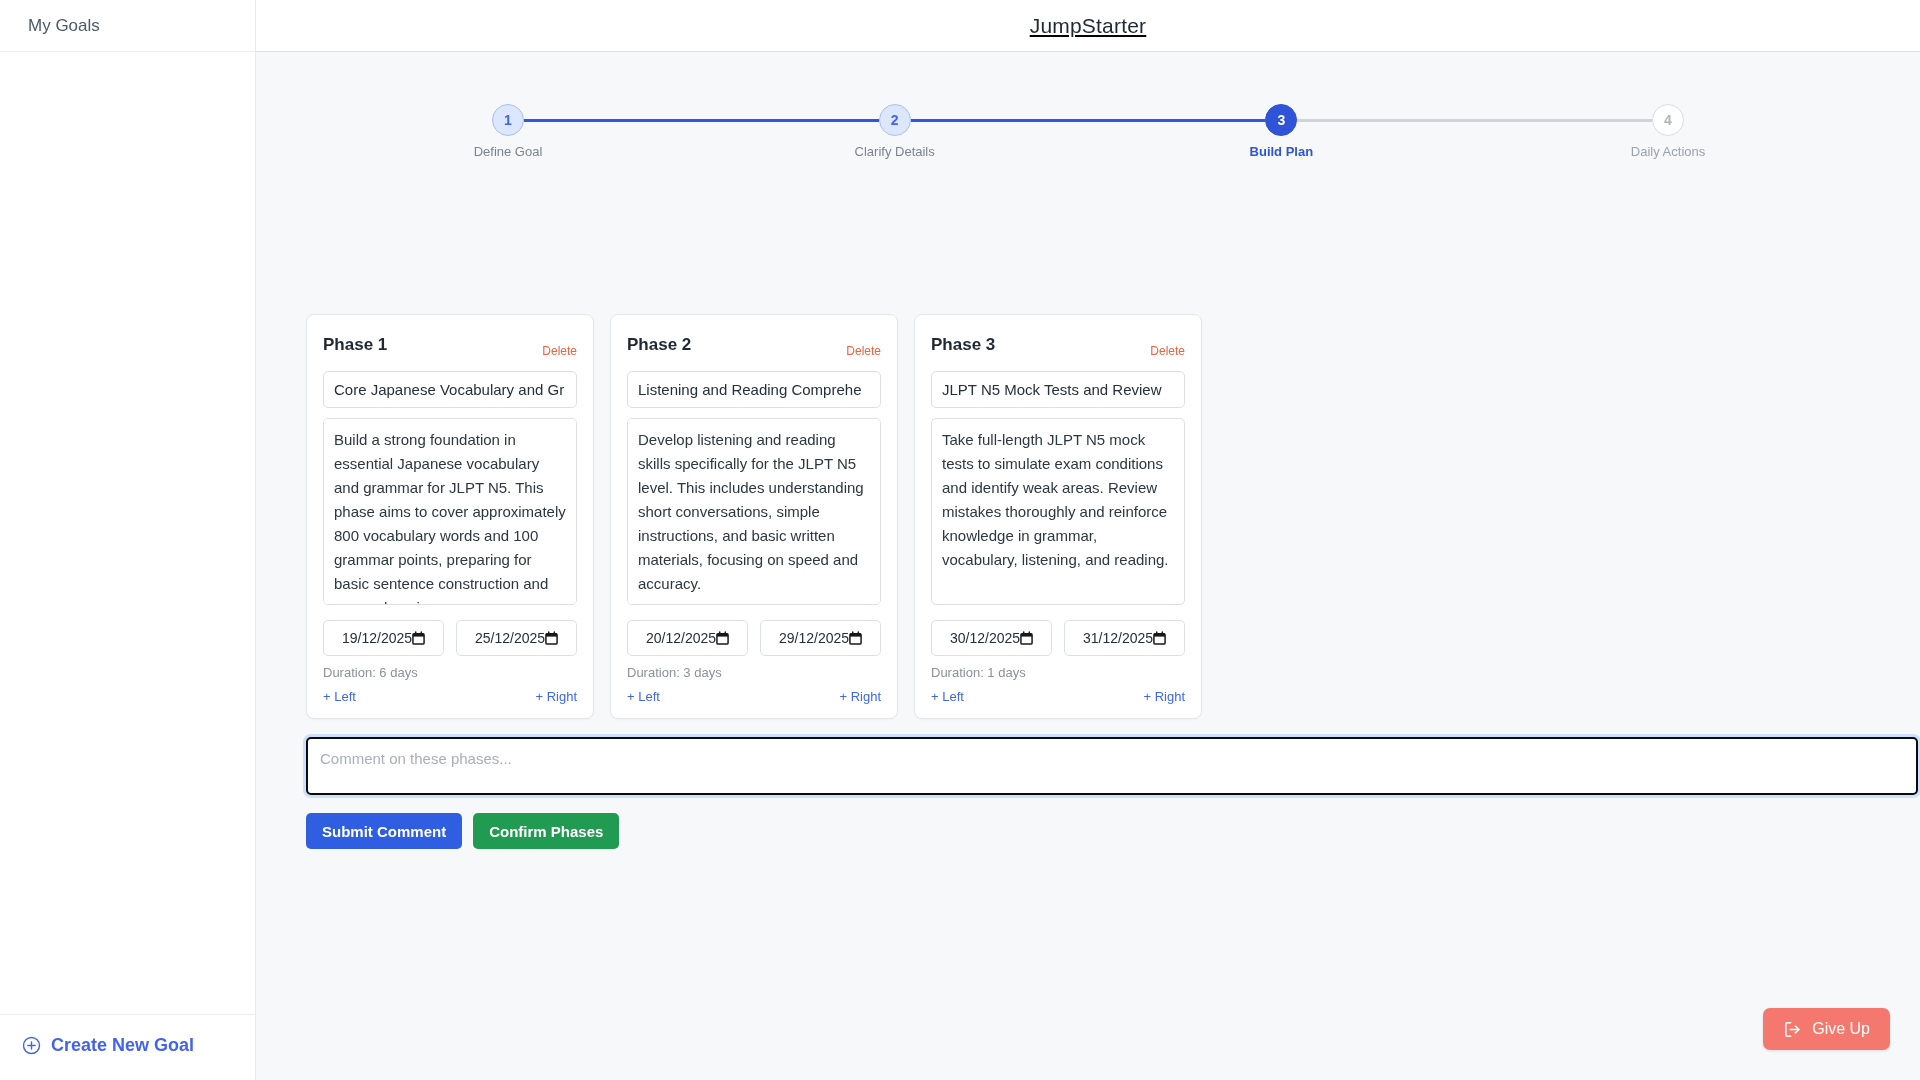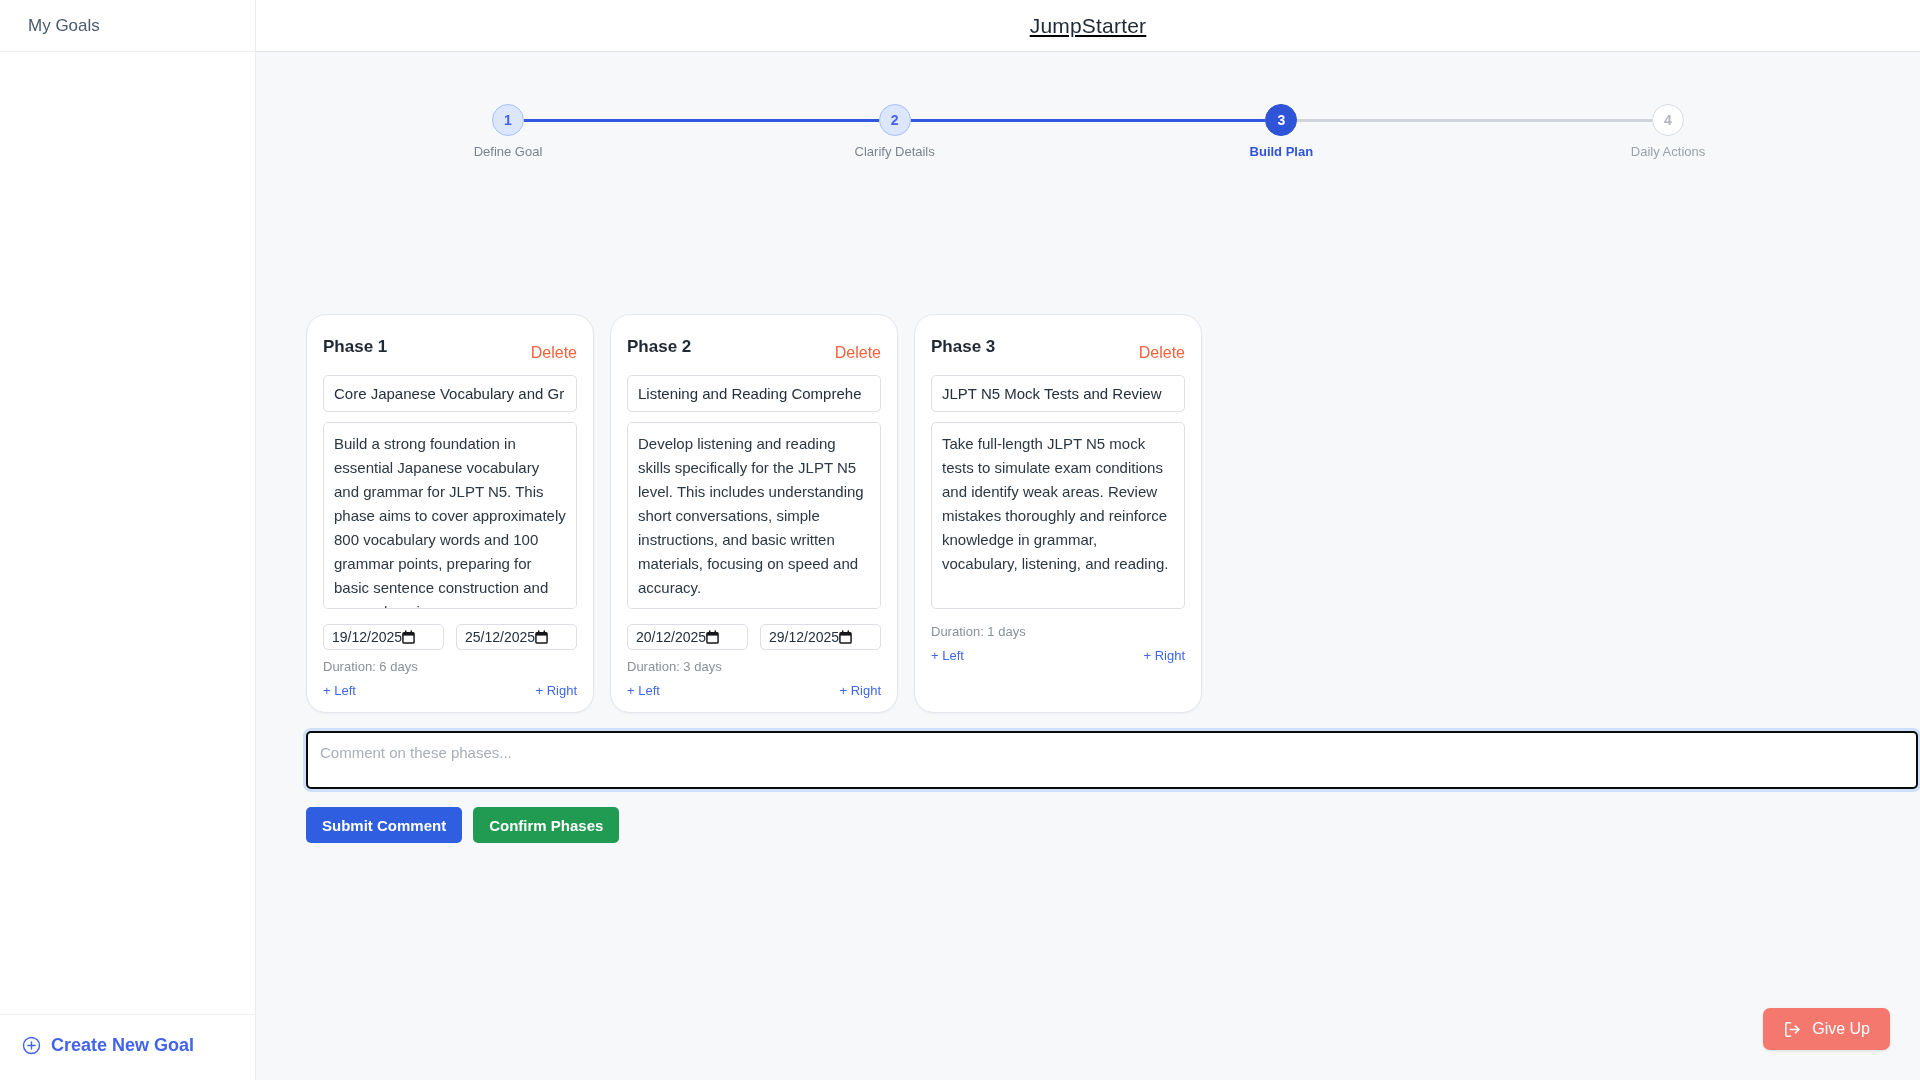--- a/index.html
+++ b/index.html
@@ -102,30 +102,30 @@
   .step-label.done-label { color: #7b848e; }
   .step-label.active-label { color: #2f54d8; font-weight: 700; }
 
   
   .phase-area { width: 1612px; margin: 130px auto 0 auto; padding-left: 24px; }
   .phase-row { display: flex; gap: 16px; }
   .phase-card {
     width: 288px;
     background: #ffffff;
     border: 1px solid #e3e6ea;
-    border-radius: 20px;
+    border-radius: 8px;
     padding: 16px 16px 14px 16px;
     box-shadow: 0 1px 2px rgba(16,24,40,.04);
   }
   .phase-card-head {
     display: flex; align-items: center; justify-content: space-between;
     margin-bottom: 13px;
   }
   .phase-name { font-size: 17px; font-weight: 700; color: #1f2933; }
-  .phase-delete { font-size: 16px; color: #f4603e; cursor: pointer; margin-top: 13px; }
+  .phase-delete { font-size: 12px; color: #f4603e; cursor: pointer; margin-top: 13px; }
   .phase-title-input {
     width: 100%; height: 37px;
     border: 1px solid #dcdfe3; border-radius: 5px;
     padding: 0 10px;
     font-size: 15px; color: #24303c;
     font-family: "Liberation Sans", sans-serif;
     background: #fff;
     margin-bottom: 10px;
     outline: none;
   }
@@ -140,27 +140,27 @@
     margin-bottom: 11px;
     background: #fff;
   }
   .phase-desc::-webkit-scrollbar { width: 15px; }
   .phase-desc::-webkit-scrollbar-track { background: #fff; }
   .phase-desc::-webkit-scrollbar-thumb {
     background: #8b8b8b; border-radius: 7px; border: 3px solid #fff;
   }
   .date-row { display: flex; gap: 12px; margin-bottom: 9px; }
   .date-input {
-    flex: 1; width: 50%; height: 26px;
+    flex: 1; width: 50%; height: 36px;
     border: 1px solid #dcdfe3; border-radius: 5px;
     padding: 0 8px;
     font-size: 14px; color: #24303c;
     font-family: "Liberation Sans", sans-serif;
     background: #fff; outline: none;
-    display: flex; align-items: center; justify-content: flex-start;
+    display: flex; align-items: center; justify-content: center;
     cursor: pointer;
   }
   .date-text { font-size: 14px; color: #24303c; }
   .cal-icon { width: 13px; height: 14px; display: block; }
   .duration { font-size: 13px; color: #8a9199; margin-bottom: 9px; }
   .addrow { display: flex; justify-content: space-between; }
   .add-link { font-size: 13px; color: #3f67e8; cursor: pointer; }
 
   
   .comment-block { width: 1612px; margin: 18px auto 0 auto; padding-left: 24px; }
@@ -351,20 +351,42 @@
             </div>
           </div>
 
           <div class="phase-card">
             <div class="phase-card-head">
               <span class="phase-name">Phase 3</span>
               <span class="phase-delete">Delete</span>
             </div>
             <input class="phase-title-input" type="text" value="JLPT N5 Mock Tests and Review" style="">
             <textarea class="phase-desc" style="">Take full-length JLPT N5 mock tests to simulate exam conditions and identify weak areas. Review mistakes thoroughly and reinforce knowledge in grammar, vocabulary, listening, and reading.</textarea>
+            <div class="date-row">
+              <div class="date-input">
+                <span class="date-text">30/12/2025</span>
+                <span>
+                  <svg class="cal-icon" viewBox="0 0 14 15" fill="none">
+                    <rect x="1" y="3" width="12" height="11" rx="1.2" stroke="#17181a" stroke-width="1.6"></rect>
+                    <rect x="1" y="3" width="12" height="3" fill="#17181a"></rect>
+                    <path d="M4 1v3M10 1v3" stroke="#17181a" stroke-width="1.6" stroke-linecap="round"></path>
+                  </svg>
+                </span>
+              </div>
+              <div class="date-input">
+                <span class="date-text">31/12/2025</span>
+                <span>
+                  <svg class="cal-icon" viewBox="0 0 14 15" fill="none">
+                    <rect x="1" y="3" width="12" height="11" rx="1.2" stroke="#17181a" stroke-width="1.6"></rect>
+                    <rect x="1" y="3" width="12" height="3" fill="#17181a"></rect>
+                    <path d="M4 1v3M10 1v3" stroke="#17181a" stroke-width="1.6" stroke-linecap="round"></path>
+                  </svg>
+                </span>
+              </div>
+            </div>
             <div class="duration">Duration: 1 days</div>
             <div class="addrow">
               <span class="add-link">+ Left</span>
               <span class="add-link">+ Right</span>
             </div>
           </div>
 
         </div>
       </div>
 

